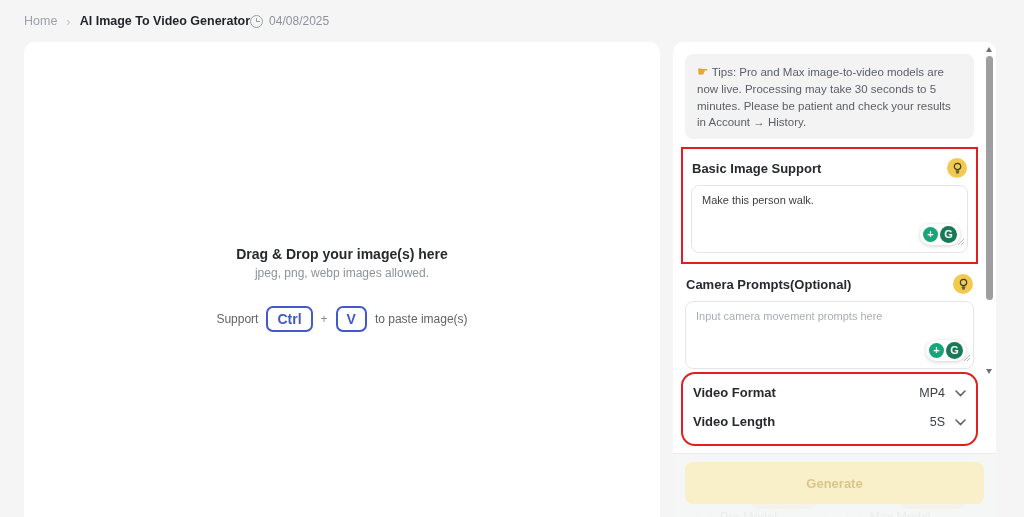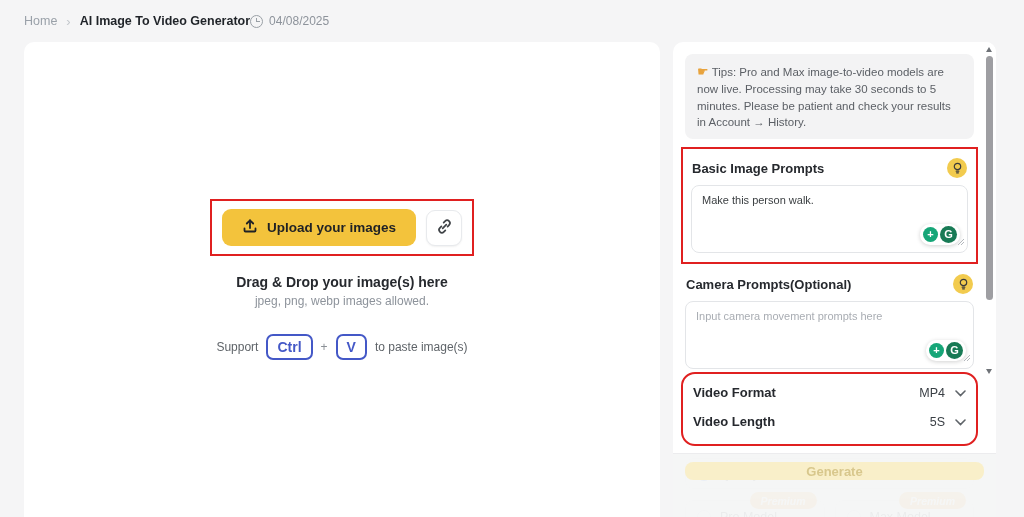--- a/index.html
+++ b/index.html
@@ -61,21 +61,21 @@
   .model-split { display:flex; gap:10px; margin-top:11px; }
   .model-split .model-row { flex:1; height:33px; }
   .model-label { font-size:12.5px; color:#3a3f45; }
   .radio { width:14px; height:14px; border-radius:50%; border:1.5px solid #d3d6da; background:#fff; flex:none; }
   .radio.checked { border:none; background:#2563eb; position:relative; }
   .radio.checked:after { content:""; position:absolute; left:4.5px; top:4.5px; width:5px; height:5px; background:#fff; border-radius:50%; }
   .premium-badge { position:absolute; top:-9px; right:7px; background:linear-gradient(180deg,#f7ab3d,#f09a2c); color:#fff; font-size:10.5px; font-style:italic; font-weight:bold; padding:2.5px 11px; border-radius:10px; }
 
   
   .panel-footer { position:absolute; left:0; right:0; bottom:0; height:64px; background:rgba(244,245,246,.95); border-top:1px solid #ececee; }
-  .generate-btn { display:block; width:calc(100% - 24px); margin:8px 12px 0 12px; height:18px; background:#f9efc9; border:none; border-radius:8px; font-family:inherit; font-size:13px; font-weight:bold; color:#d8c78c; cursor:pointer; }
+  .generate-btn { display:block; width:calc(100% - 24px); margin:8px 12px 0 12px; height:42px; background:#f9efc9; border:none; border-radius:8px; font-family:inherit; font-size:13px; font-weight:bold; color:#d8c78c; cursor:pointer; }
   .footer-row { display:flex; align-items:center; justify-content:space-between; padding:5px 12px 0 12px; font-size:11px; color:#ccd0d6; }
   .footer-left { display:flex; align-items:center; gap:4px; }
   .unlimited-ic { width:10px; height:10px; border:1.3px solid #ccd0d6; border-radius:3px; }
 
   
   .scrollbar { position:absolute; right:0; top:0; width:13px; height:338px; background:#fff; }
   .sb-arrow { position:absolute; left:3px; width:0; height:0; border-left:3.5px solid transparent; border-right:3.5px solid transparent; cursor:pointer; }
   .sb-up { top:5px; border-bottom:5px solid #6f7378; }
   .sb-down { bottom:6px; border-top:5px solid #6f7378; }
   .sb-thumb { position:absolute; left:3px; top:14px; width:7px; height:244px; background:#9e9ea2; border-radius:4px; cursor:pointer; }
@@ -89,62 +89,41 @@
     <span class="crumb-sep">›</span>
     <span class="crumb-current">AI Image To Video Generator</span>
   </div>
   <div class="date-wrap">
     <span class="clock-ic"></span>
     <span>04/08/2025</span>
   </div>
 </div>
 
 <div class="left-card">
-  <div class="upload-annot">
-    <button class="upload-btn">
-      <span>
-        <svg width="16" height="16" viewBox="0 0 16 16" fill="none" stroke="#1f2125" stroke-width="1.8" stroke-linecap="round" stroke-linejoin="round">
-          <path d="M8 10 V2.5"></path>
-            <path d="M4.8 5.5 L8 2.3 L11.2 5.5"></path>
-            <path d="M2.5 10.5 v2 a1 1 0 0 0 1 1 h9 a1 1 0 0 0 1-1 v-2"></path>
-        </svg>
-      </span>
-      <span>Upload your images</span>
-    </button>
-    <button class="link-btn">
-      <span>
-        <svg width="17" height="17" viewBox="0 0 16 16" fill="none" stroke="#3f4347" stroke-width="1.6" stroke-linecap="round" stroke-linejoin="round">
-          <path d="M6.3 9.7 L9.7 6.3"></path>
-          <path d="M7.2 4.4 l1.4-1.4 a2.6 2.6 0 0 1 3.7 3.7 L10.9 8.1"></path>
-          <path d="M8.8 11.6 l-1.4 1.4 a2.6 2.6 0 0 1-3.7-3.7 L5.1 7.9"></path>
-        </svg>
-      </span>
-    </button>
-  </div>
   <div class="drag-title">Drag &amp; Drop your image(s) here</div>
   <div class="formats-note">jpeg, png, webp images allowed.</div>
   <div class="paste-row">
     <span>Support</span>
     <span class="keycap">Ctrl</span>
     <span class="plus-sign">+</span>
     <span class="keycap">V</span>
     <span>to paste image(s)</span>
   </div>
 </div>
 
 <div class="right-panel">
   <div class="panel-content">
 
     <div class="tips">
       <span class="tips-pointer">☛</span><span>Tips: Pro and Max image-to-video models are now live. Processing may take 30 seconds to 5 minutes. Please be patient and check your results in Account → History.</span>
     </div>
 
     <div class="red-box">
       <div class="section-head">
-        <span class="section-label">Basic Image Prompts</span>
+        <span class="section-label">Basic Image Support</span>
         <span class="bulb-circle">
           <svg width="11" height="12" viewBox="0 0 11 12" fill="none" stroke="#3b3b3b" stroke-width="1.2" stroke-linecap="round">
             <circle cx="5.5" cy="4.5" r="3.2"></circle>
               <path d="M4.2 9.2 h2.6"></path>
               <path d="M4.6 10.8 h1.8"></path>
           </svg>
         </span>
       </div>
       <div class="ta-wrap">
         <textarea spellcheck="false" style="">Make this person walk.</textarea>

